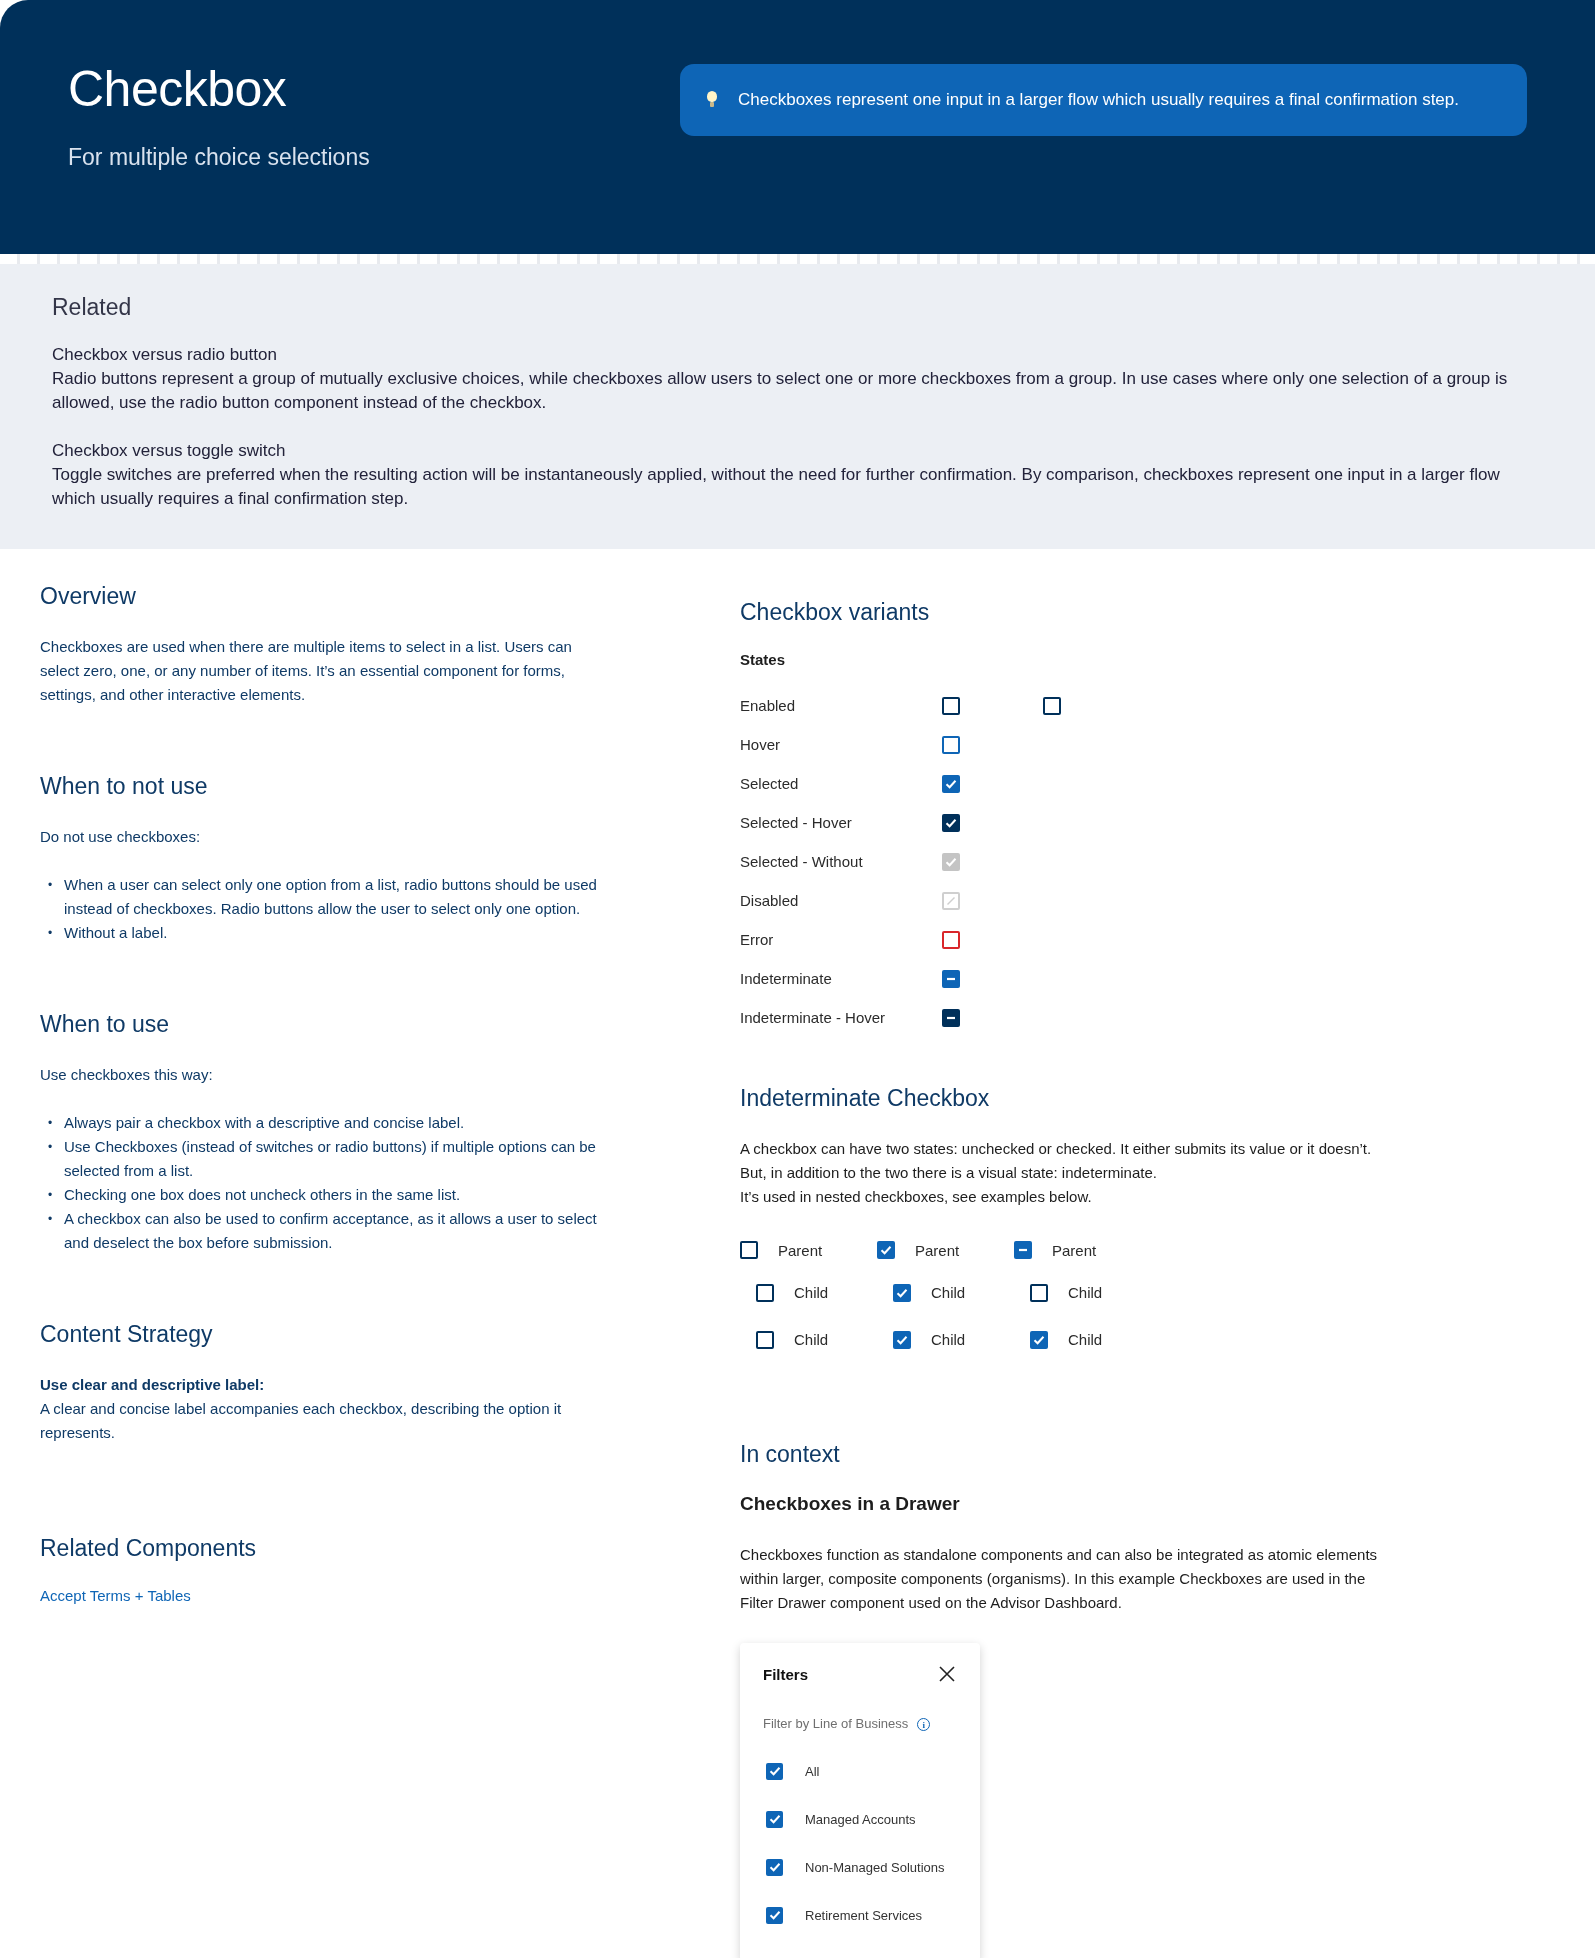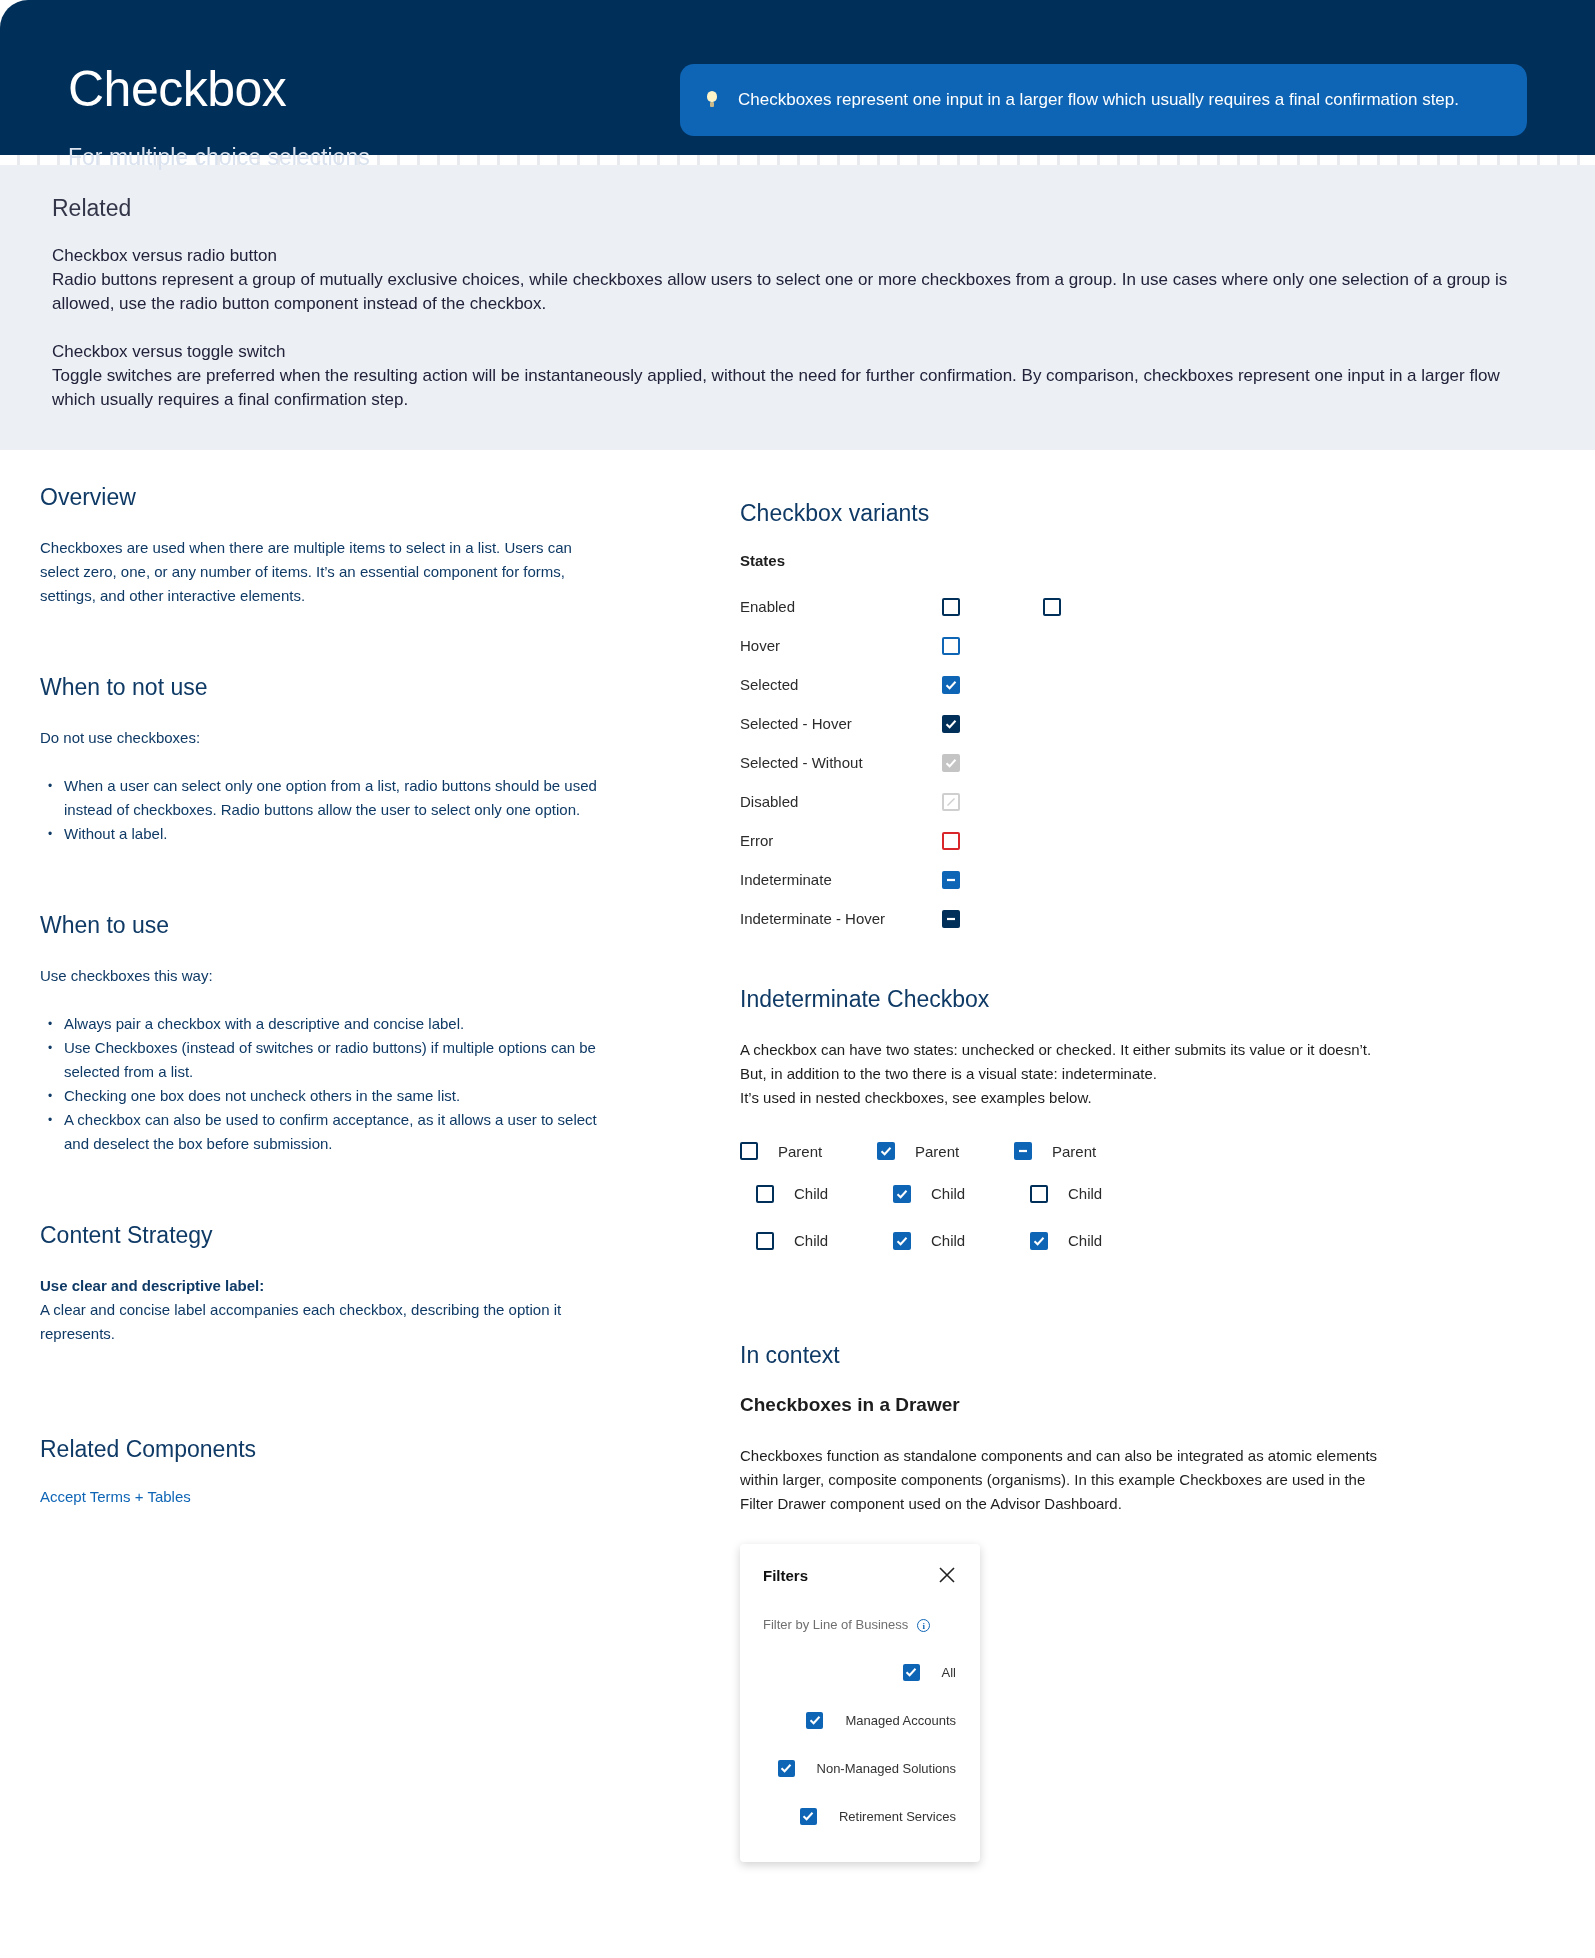--- a/index.html
+++ b/index.html
@@ -1,21 +1,21 @@
 <!DOCTYPE html>
 <html><head>
 <meta charset="utf-8">
 <style>
   * { box-sizing: border-box; margin: 0; padding: 0; }
   html, body { width: 1595px; background: #ffffff; }
   body { font-family: "Liberation Sans", sans-serif; color: #1a2b45; }
 
   .hero {
     position: relative;
-    height: 155px;
+    height: 254px;
     background: #00305a;
     border-top-left-radius: 28px;
   }
   .hero-title {
     position: absolute; left: 68px; top: 60px;
     font-size: 50px; font-weight: 300; color: #ffffff; letter-spacing: -0.5px;
   }
   .hero-subtitle {
     position: absolute; left: 68px; top: 144px;
     font-size: 23px; color: #d9e2ee;
@@ -99,21 +99,21 @@
   }
   .filter-head { display: flex; justify-content: space-between; align-items: center; margin-bottom: 33px; }
   .filter-title { font-weight: bold; font-size: 15px; color: #111; }
   .close-icon { width: 18px; height: 18px; cursor: pointer; }
   .filter-sub { font-size: 13px; color: #6f6f6f; display: flex; align-items: flex-end; margin-bottom: 16px; }
   .info-icon {
     width: 13px; height: 13px; border: 1.3px solid #0e65b6; border-radius: 50%;
     margin-left: 9px; font-size: 9px; color: #0e65b6; display: inline-flex;
     align-items: center; justify-content: center; font-weight: bold; font-family: "Liberation Serif", serif;
   }
-  .filter-item { display: flex; align-items: center; height: 48px; font-size: 13px; color: #333; justify-content: flex-end; }
+  .filter-item { display: flex; align-items: center; height: 48px; font-size: 13px; color: #333; }
   .filter-item .cb { margin-left: 3px; margin-right: 22px; }
 </style>
 </head>
 <body>
 
 <div class="hero">
   <h1 class="hero-title">Checkbox</h1>
   <div class="hero-subtitle">For multiple choice selections</div>
   <div class="hero-tip">
     <span class="bulb-icon"></span>

